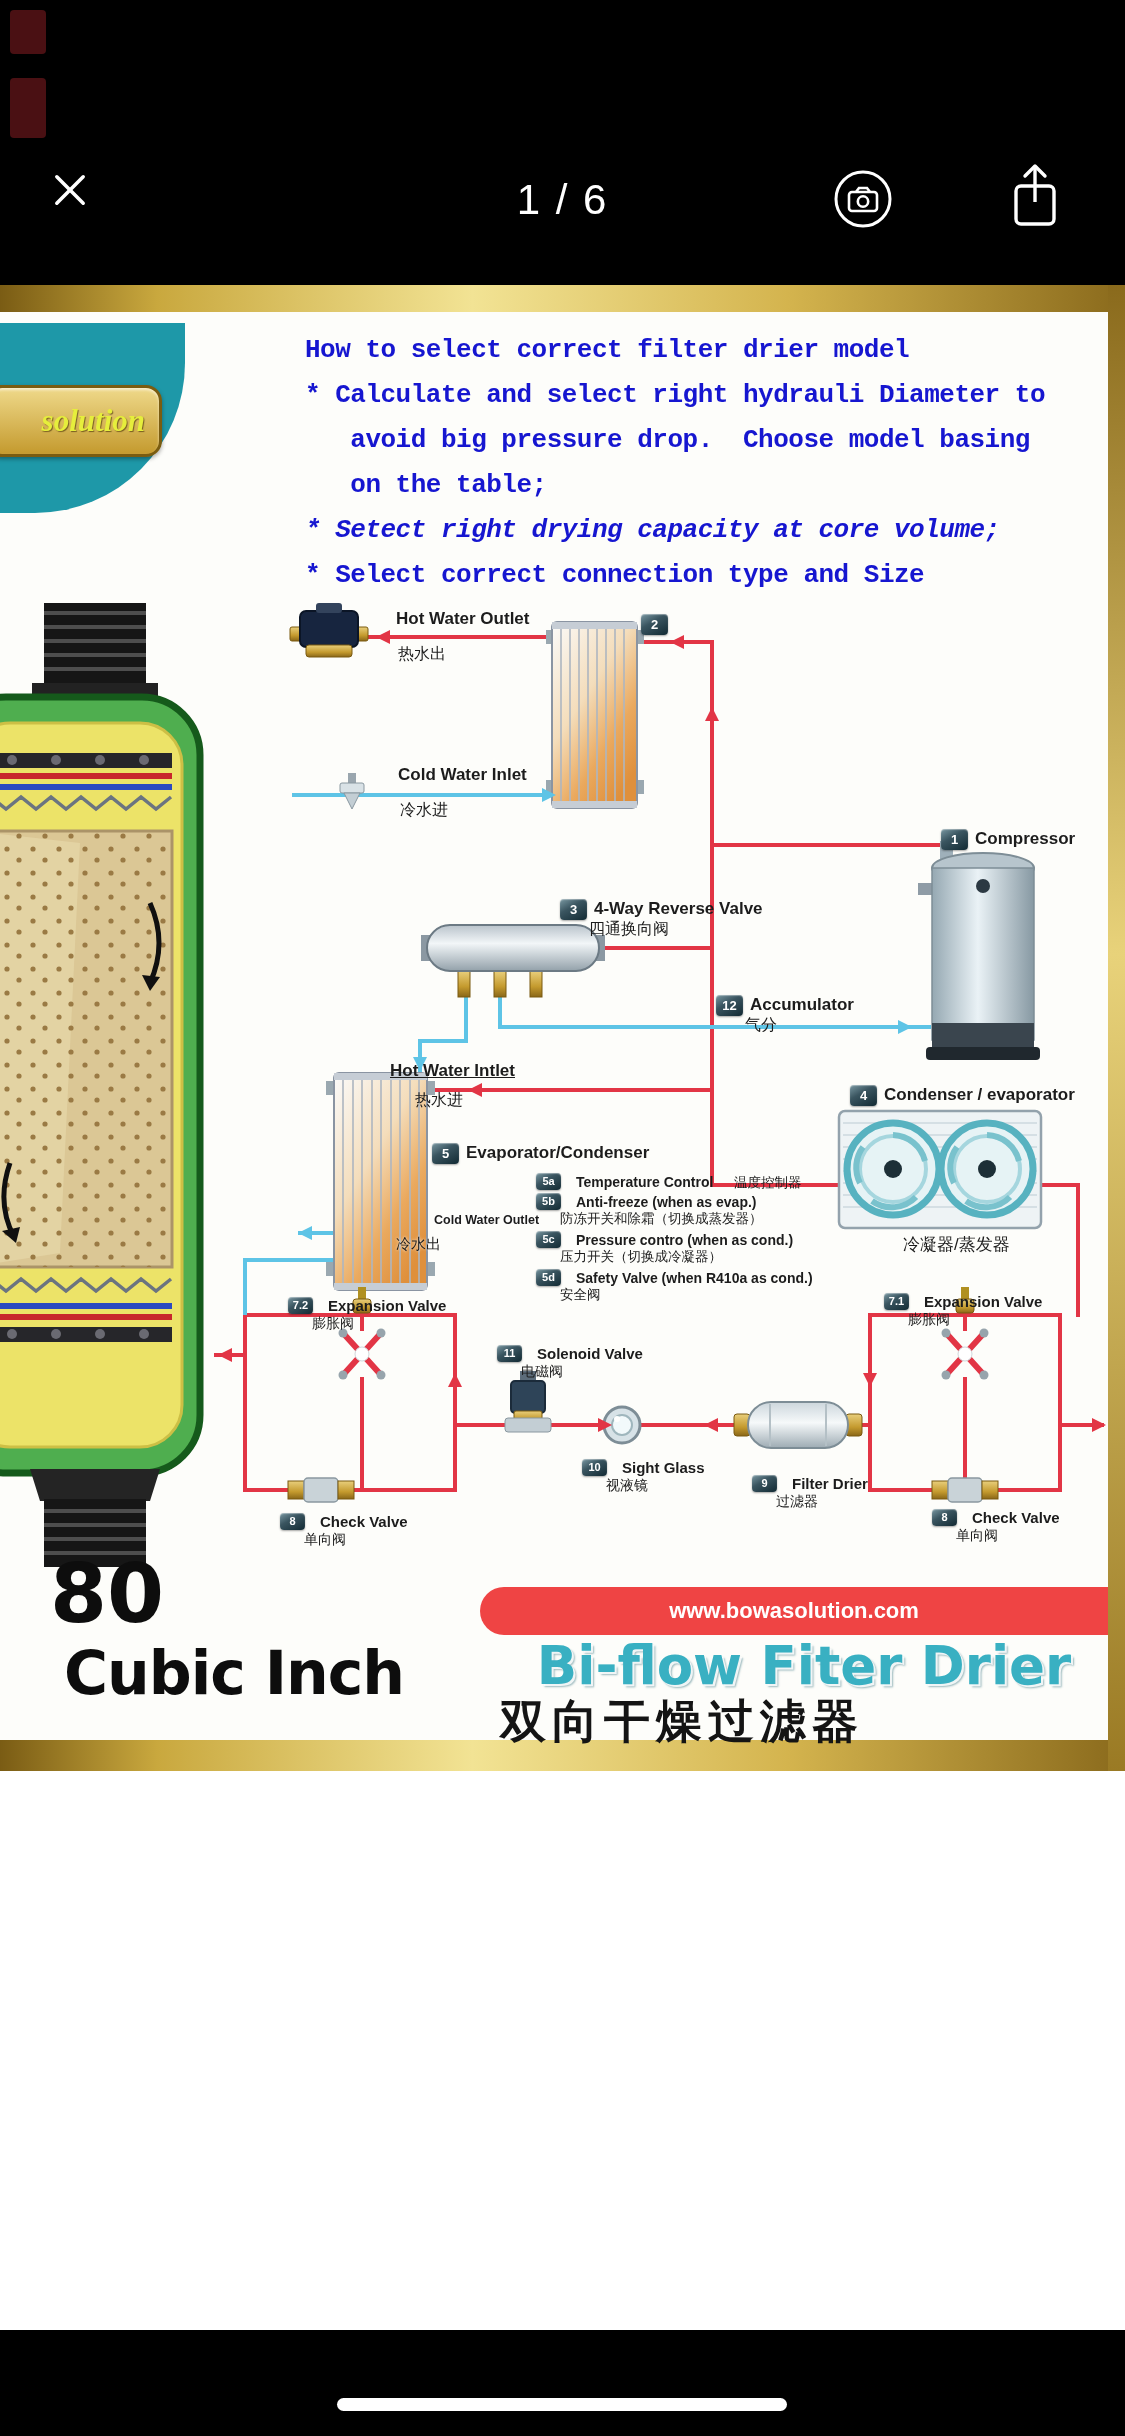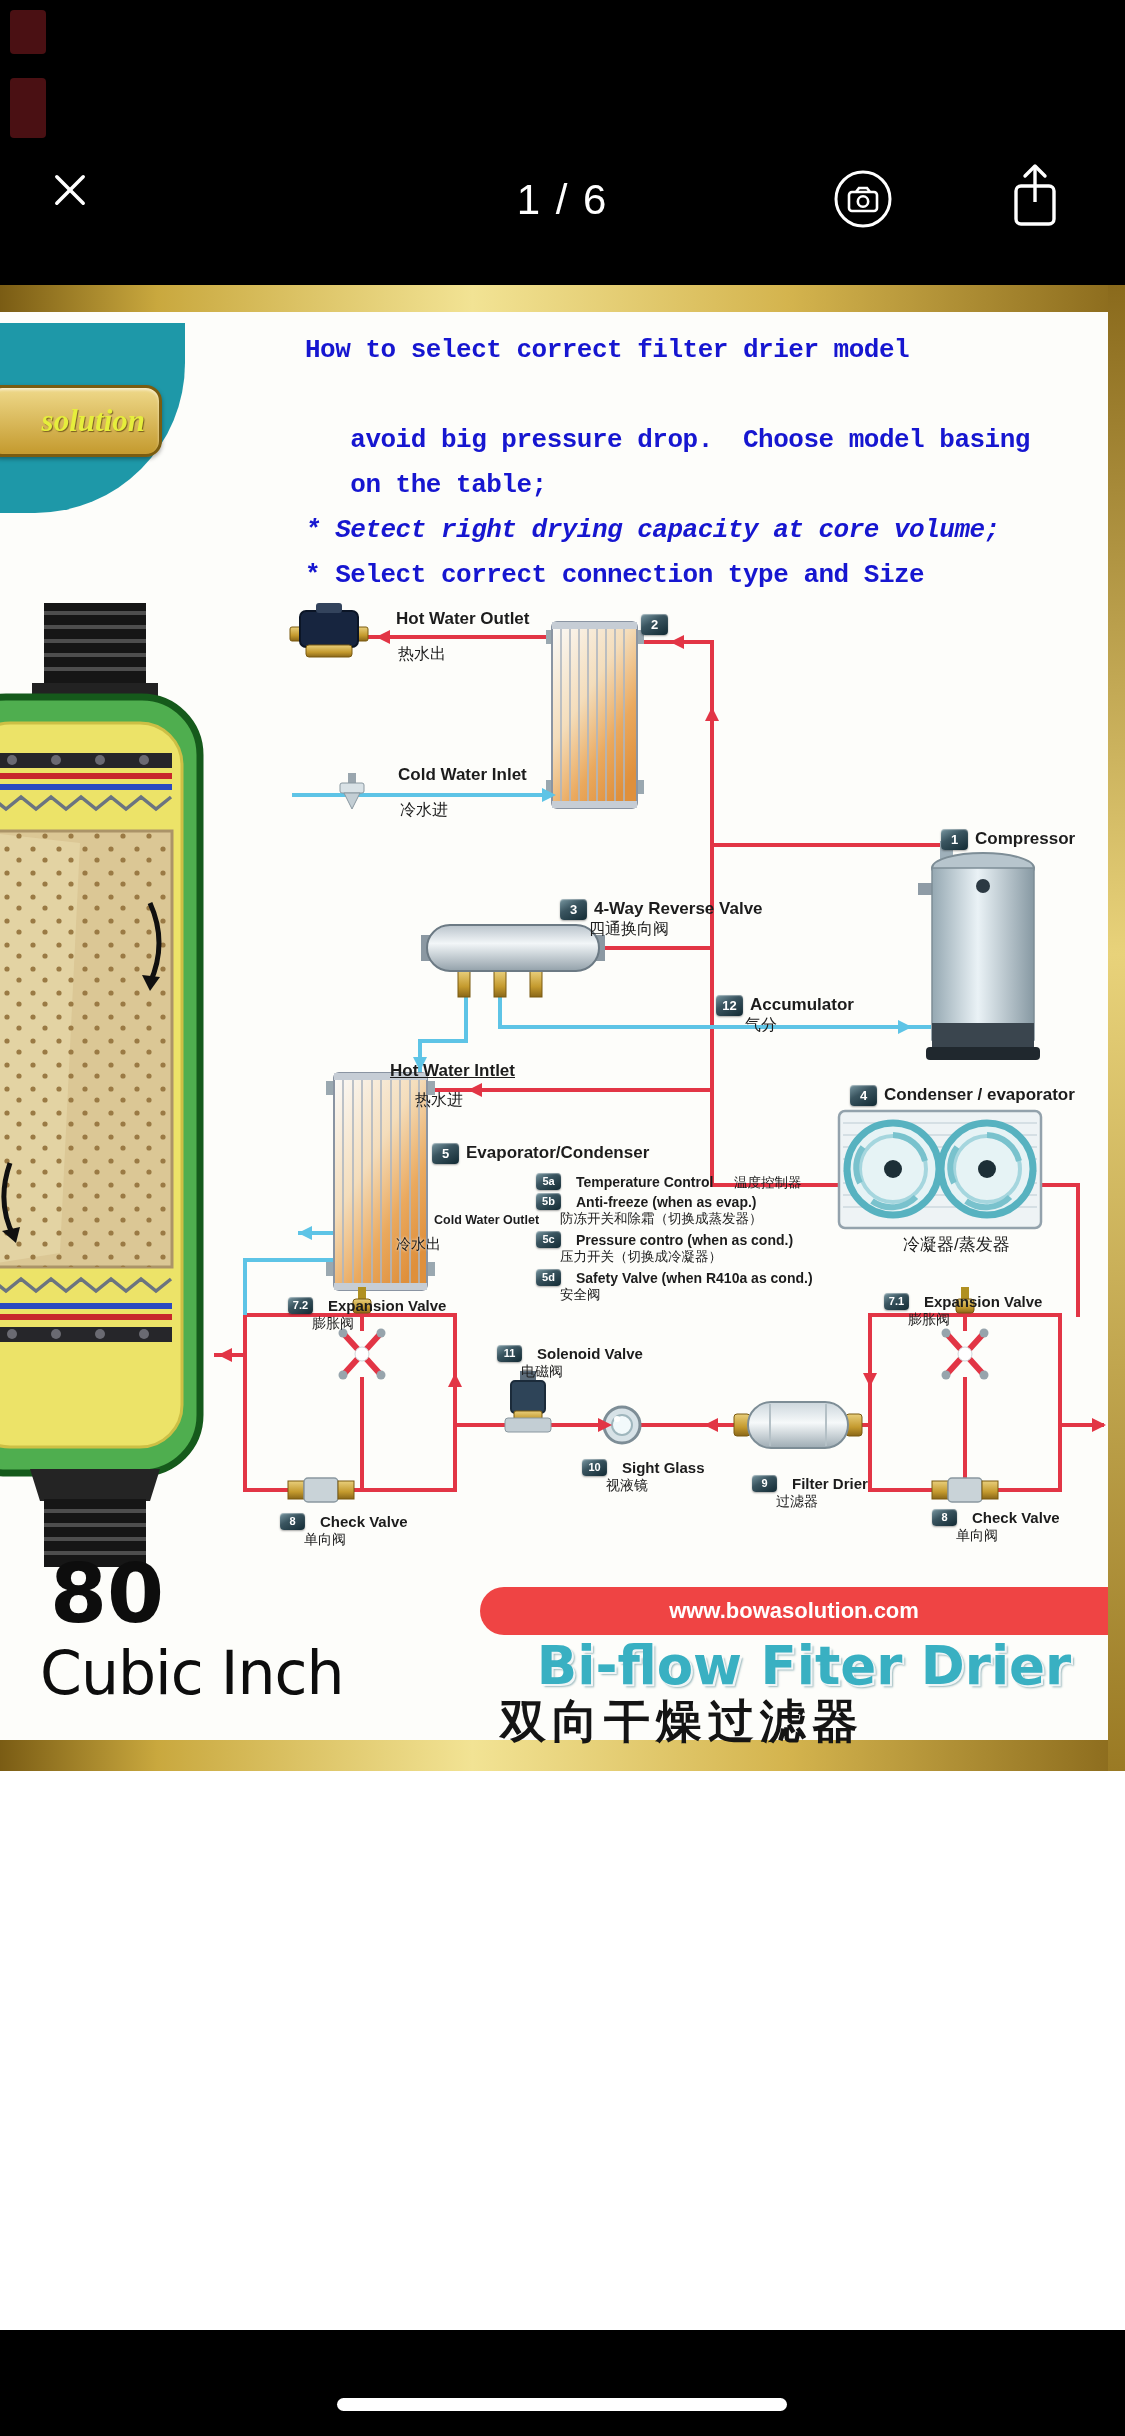--- a/index.html
+++ b/index.html
@@ -42,22 +42,22 @@
   .badge{display:inline-block;vertical-align:top;min-width:21px;height:21px;line-height:21px;
          padding:0 3px;border-radius:4px;margin-right:7px;text-align:center;
          background:linear-gradient(150deg,#7a98a2 0%,#3a5560 40%,#122a33 100%);
          color:#fff;font-size:13px;font-weight:bold;
          box-shadow:inset 0 1px 1px rgba(255,255,255,.4),0 1px 2px rgba(0,0,0,.35);}
   .badge.smb{min-width:19px;height:17px;line-height:17px;font-size:11px;margin-right:15px;}
 
   
   .size-value{position:absolute;left:50px;top:1268px;font-family:"DejaVu Sans",sans-serif;
               font-weight:bold;font-size:82px;color:#0d0d0d;line-height:1;}
-  .size-unit{position:absolute;left:40px;top:1358px;font-family:"DejaVu Sans",sans-serif;
-             font-weight:normal;font-size:60px;color:#0d0d0d;line-height:1;letter-spacing:-1px;}
+  .size-unit{position:absolute;left:64px;top:1358px;font-family:"DejaVu Sans",sans-serif;
+             font-weight:bold;font-size:60px;color:#0d0d0d;line-height:1;letter-spacing:-1px;}
   .web-band{position:absolute;left:480px;top:1302px;width:628px;height:48px;background:#ef4444;
             border-radius:26px 0 0 26px;color:#fff;font-size:22px;font-weight:600;
             display:flex;align-items:center;justify-content:center;}
   .title-en{position:absolute;left:500px;top:1350px;width:608px;text-align:center;
             font-family:"DejaVu Sans",sans-serif;font-weight:bold;font-size:53px;color:#39b0c2;
             text-shadow:2px 2px 0 rgba(255,255,255,.85),3px 3px 2px rgba(38,104,118,.45);}
   .title-cn{position:absolute;left:500px;top:1406px;width:608px;text-align:left;
             font-weight:bold;font-size:46px;color:#141414;letter-spacing:6px;}
 
   
@@ -101,20 +101,21 @@
   <div class="photo">
 
     <div class="gold-h" style="top:0;"></div>
     <div class="gold-h" style="top:1455px;height:31px;"></div>
     <div class="gold-v"></div>
 
     <div class="swoosh"></div>
     <div class="brand-badge">solution</div>
 
     <div class="blue-line" style="top:50px;">How to select correct filter drier model</div>
+    <div class="blue-line" style="top:95px;">* Calculate and select right hydrauli Diameter to</div>
     <div class="blue-line" style="top:140px;">   avoid big pressure drop.  Choose model basing</div>
     <div class="blue-line" style="top:185px;">   on the table;</div>
     <div class="blue-line" style="top:230px;font-style:italic;">* Setect right drying capacity at core volume;</div>
     <div class="blue-line" style="top:275px;">* Select correct connection type and Size</div>
 
     <svg class="abs" style="left:0;top:318px;" width="240" height="964" viewBox="0 0 240 964">
       <defs>
         <pattern id="coreDots" width="26" height="24" patternUnits="userSpaceOnUse">
           <circle cx="7" cy="6" r="2.6" fill="#9a7a44"></circle>
           <circle cx="19" cy="17" r="2.6" fill="#9a7a44"></circle>

